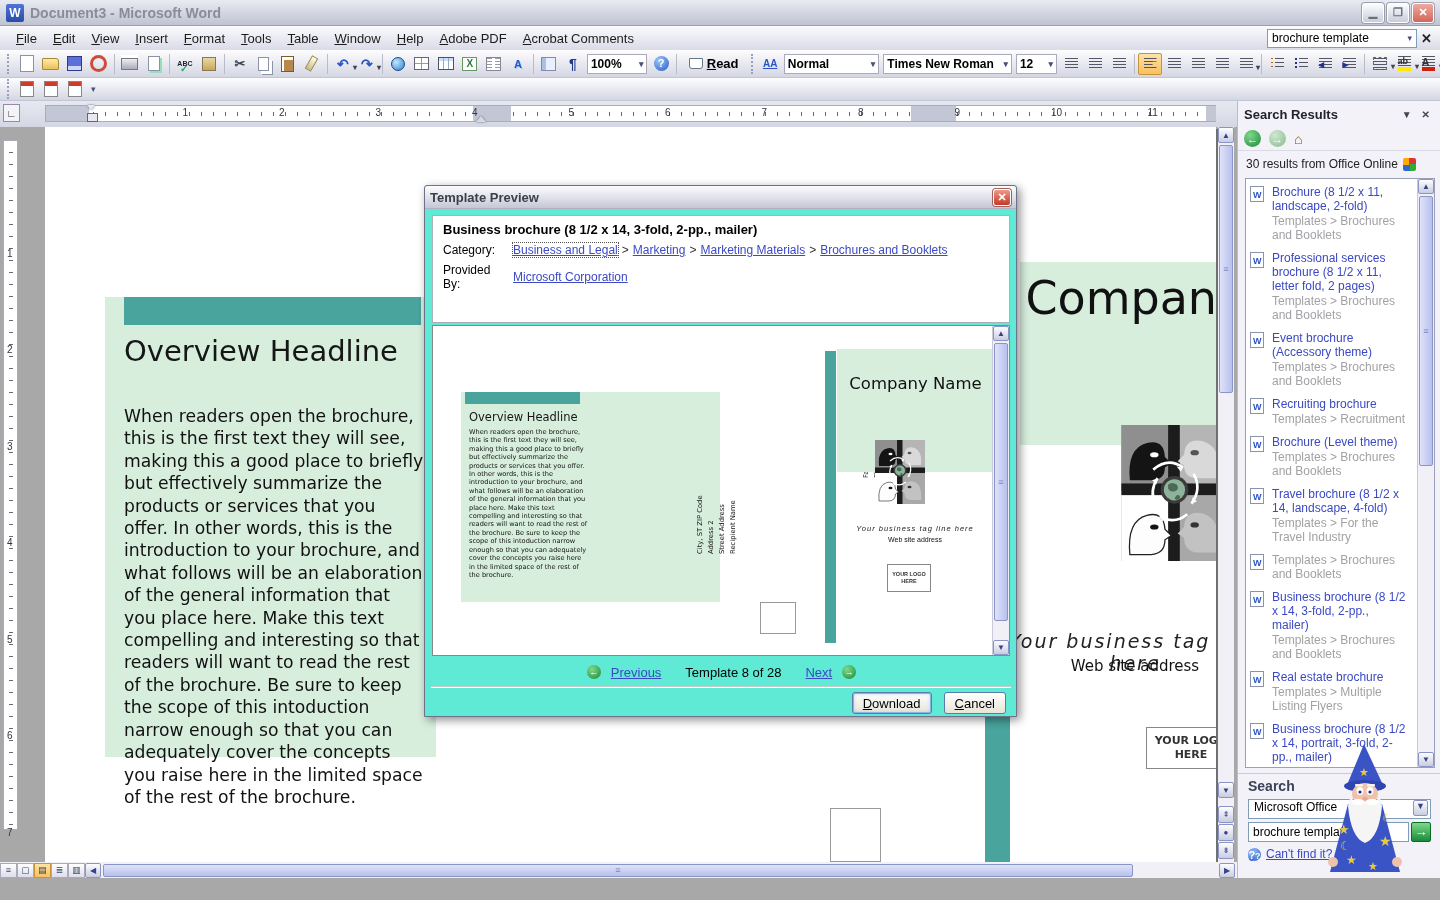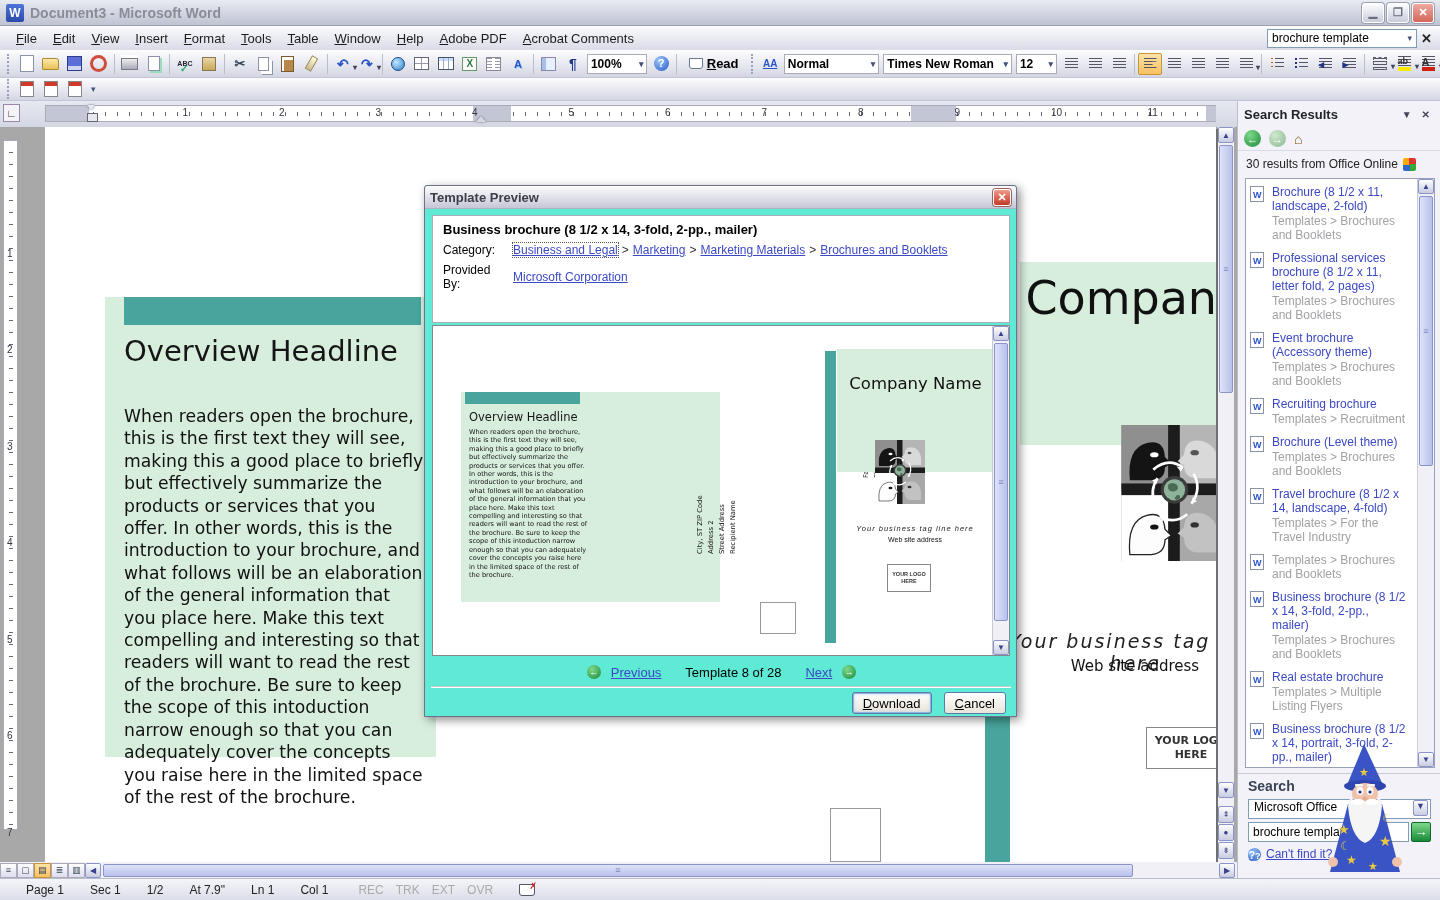--- a/index.html
+++ b/index.html
@@ -426,36 +426,20 @@
     <div class="viewbtn" data-name="normal-view-button">≡</div>
     <div class="viewbtn" data-name="web-layout-view-button">▢</div>
     <div class="viewbtn active" data-name="print-layout-view-button">▤</div>
     <div class="viewbtn" data-name="outline-view-button">≣</div>
     <div class="viewbtn" data-name="reading-layout-view-button">▥</div>
     <div class="sb-btn" style="width:16px;height:15px" data-name="scroll-left-icon">◀</div>
     <div class="sb-thumb h" style="height:13px;width:1030px;margin:0 2px" data-name="hscrollbar-thumb"></div>
     <div class="sb-btn" style="width:16px;height:15px;margin-left:auto;margin-right:2px" data-name="scroll-right-icon">▶</div>
   </div>
 
-  <div class="statusbar" data-name="status-bar">
-    <span class="st" data-name="status-page">Page 1</span>
-    <span class="st" data-name="status-section">Sec 1</span>
-    <span class="st" data-name="status-page-of">1/2</span>
-    <span class="st" data-name="status-at">At 7.9"</span>
-    <span class="st" data-name="status-line">Ln 1</span>
-    <span class="st" data-name="status-column">Col 1</span>
-    <span style="width:18px"></span>
-    <span style="display:flex">
-      <span class="st dim" data-name="status-toggle">REC</span>
-        <span class="st dim" data-name="status-toggle">TRK</span>
-        <span class="st dim" data-name="status-toggle">EXT</span>
-        <span class="st dim" data-name="status-toggle">OVR</span>
-    </span>
-    <span class="spellbook" data-name="spelling-status-icon"></span>
-  </div>
 
   <div class="taskpane" data-name="search-results-task-pane">
     <div class="tp-head">
       <span data-name="task-pane-title">Search Results</span>
       <span class="hbtn" data-name="task-pane-menu-icon">▼</span>
       <span class="hbtn" data-name="task-pane-close-icon">✕</span>
     </div>
     <div class="tp-tools">
       <span class="navcirc" data-name="back-icon">←</span>
       <span class="navcirc dim" data-name="forward-icon">→</span>

